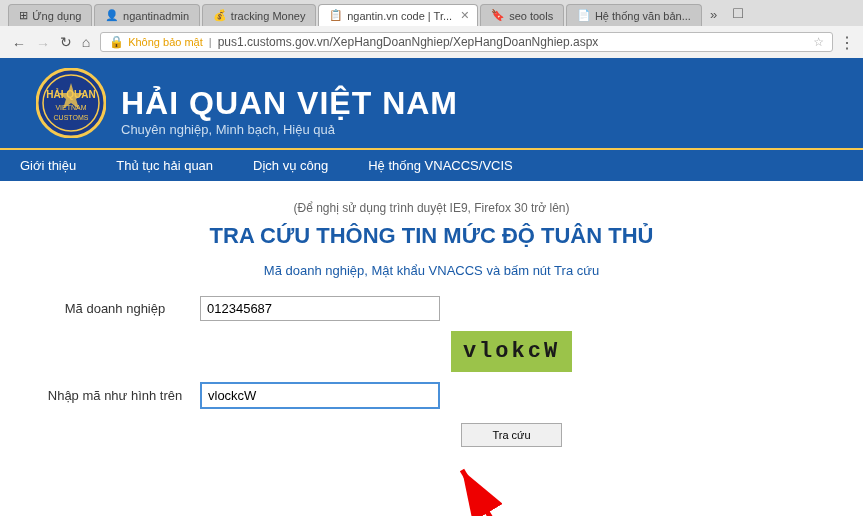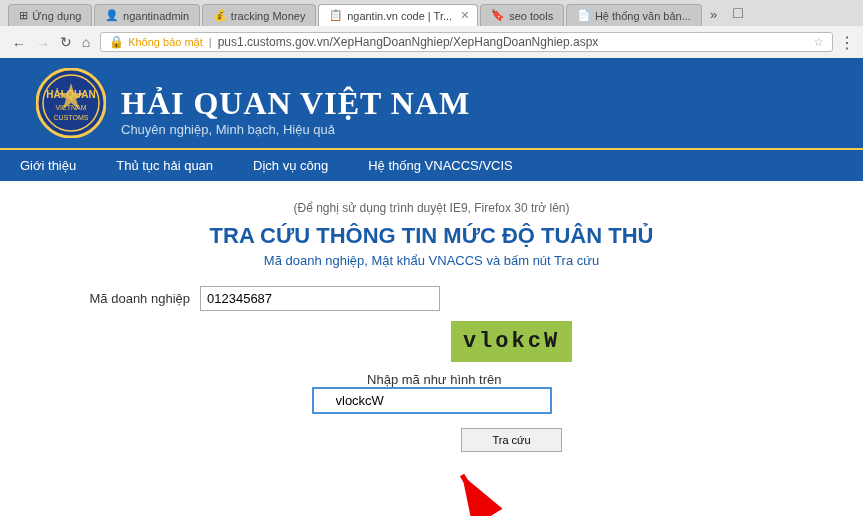--- a/index.html
+++ b/index.html
@@ -15,43 +15,43 @@
     
     .browser-tabs { display: flex; align-items: flex-end; padding: 0 8px; background: #ddd; gap: 2px; }
     .tab { background: #c8c8c8; border: 1px solid #aaa; border-bottom: none; border-radius: 4px 4px 0 0; padding: 4px 10px; font-size: 11px; color: #444; cursor: pointer; display: flex; align-items: center; gap: 4px; max-width: 160px; white-space: nowrap; overflow: hidden; }
     .tab.active { background: #fff; z-index: 1; }
 
     
     .page-content { background: #fff; }
 
     
     .site-header { background: linear-gradient(180deg, #1a5ba8 0%, #1a5ba8 100%); padding: 10px 36px; display: flex; align-items: center; gap: 15px; }
-    .site-title { font-size: 32px; font-weight: bold; color: #fff; font-family: Liberation Serif, serif; letter-spacing: 1px; margin-top: 15px; }
+    .site-title { font-size: 32px; font-weight: bold; color: #fff; font-family: Liberation Sans, sans-serif; letter-spacing: 1px; margin-top: 15px; }
     .site-subtitle { font-size: 13px; color: #cde; }
 
     
     .site-nav { background: #1a5ba8; border-top: 2px solid #f7c94e; display: flex; }
     .nav-item { color: #fff; padding: 8px 20px; cursor: pointer; font-size: 13px; white-space: nowrap; }
 
     
     .main-content { padding: 20px 40px; text-align: center; }
     .hint-text { color: #666; font-size: 12px; margin-bottom: 8px; }
-    .main-title { color: #1a5ba8; font-size: 22px; font-weight: bold; margin-bottom: 4px; }
+    .main-title { color: #1a5ba8; font-size: 22px; font-weight: bold; margin-bottom: 14px; }
     .sub-title { color: #1a5ba8; font-size: 13px; margin-bottom: 18px; text-align: center; }
 
     .form-table { margin: 0 auto; }
     .form-row { display: flex; align-items: center; margin-bottom: 10px; }
-    .form-label { text-align: right; width: 160px; padding-right: 10px; font-size: 13px; color: #333; }
+    .form-label { width: 160px; padding-right: 10px; font-size: 13px; color: #333; }
     .form-input { width: 240px; border: 1px solid #aaa; padding: 4px 6px; font-size: 13px; }
 
     .captcha-row { display: flex; align-items: center; margin-bottom: 10px; justify-content: center; }
     .captcha-image { background: #9bc34a; padding: 8px 12px; font-size: 22px; font-weight: bold; color: #1a1a1a; font-family: 'Courier New', monospace; letter-spacing: 3px; margin-left: 160px; display: inline-block; }
 
-    .captcha-input-row { display: flex; align-items: center; margin-bottom: 14px; flex-direction: column; }
-    .captcha-input { width: 240px; border: 2px solid #4a90d9; padding: 4px 22px; font-size: 13px; background: #fff; }
+    .captcha-input-row { display: flex; align-items: center; margin-bottom: 14px; }
+    .captcha-input { width: 240px; border: 2px solid #4a90d9; padding: 4px 6px; font-size: 13px; background: #fff; }
 
     .submit-row { display: flex; justify-content: center; margin-top: 4px; margin-left: 160px; }
     .submit-btn { padding: 5px 30px; background: #f0f0f0; border: 1px solid #aaa; font-size: 11px; cursor: pointer; }
 
     
     ::-webkit-scrollbar { width: 0; }
   </style>
 </head>
 <body>
 

